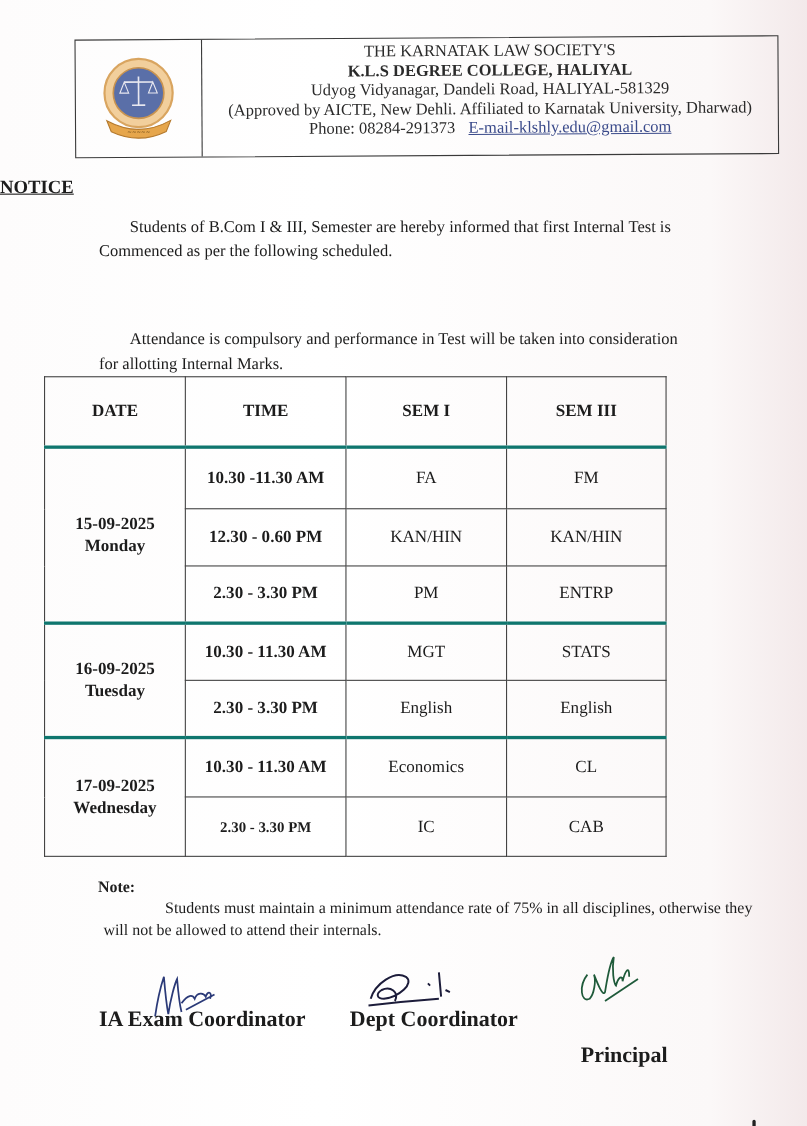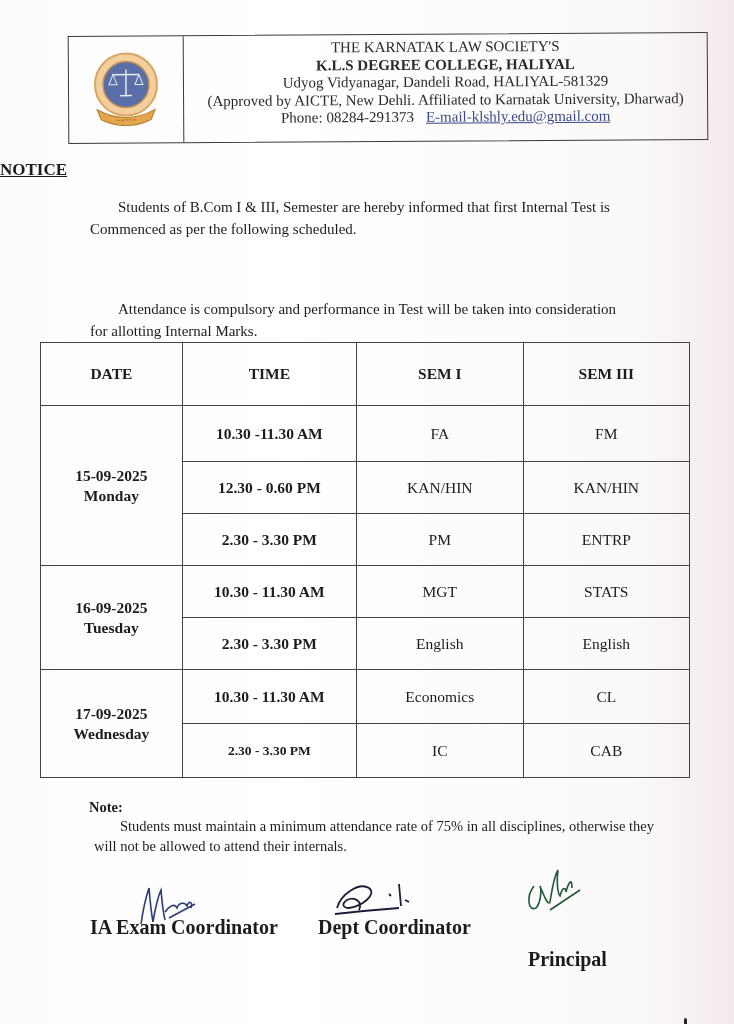--- a/index.html
+++ b/index.html
@@ -18,32 +18,32 @@
   .head-text { flex:1; text-align:center; padding-top:4px; line-height:17.5px; font-size:15px; color:#2a2a2a; }
   .head-text .society { font-size:15px; }
   .head-text .college { font-weight:bold; font-size:15px; }
   .head-text .email { color:#3a4a8a; text-decoration:underline; margin-left:12px; }
   .notice-title { position:absolute; left:0; width:734px; top:148px; text-align:left; font-weight:bold; font-size:17px; text-decoration:underline; }
   .para { position:absolute; left:90px; width:600px; font-size:15px; line-height:22px; }
   .para .indent { padding-left:28px; }
   .sched-title { position:absolute; left:0; width:734px; top:302px; text-align:center; font-weight:bold; font-size:13px; letter-spacing:0.2px; }
   .sched-title .big { font-size:16px; }
   table.sched {
-    position:absolute; left:40px; top:330px; width:650px;
+    position:absolute; left:40px; top:330px; width:566px;
     border-collapse:collapse; font-size:15.5px;
   }
   table.sched td, table.sched th { border:1px solid #444; text-align:center; vertical-align:middle; }
   table.sched th { font-weight:bold; height:60px; }
   table.sched td.date { font-weight:bold; line-height:20px; width:143px; }
   table.sched td.time { font-weight:bold; width:180px; }
   table.sched td.sub { width:170px;margin-left:36px; }
-  table.sched tr.grp-start td { border-top:1px solid #0f766e; }
+  table.sched tr.grp-start td { border-top:3px solid #0f766e; }
   .note-label { position:absolute; left:89px; top:787px; font-weight:bold; font-size:14.5px; }
   .note-text { position:absolute; left:94px; top:804px; width:590px; font-size:14.5px; line-height:20px; }
-  .note-text .indent { padding-left:26px; }
+  .note-text .indent { padding-left:26px;text-align:right; }
   .sig { position:absolute; top:904px; font-weight:bold; font-size:20px; }
   .sig-img { position:absolute; }
   .dot { position:absolute; left:684px; top:1006px; width:3px; height:7px; background:#222; border-radius:2px; }
 </style>
 </head>
 <body>
 
 <div class="page">
 
   <div class="letterhead">

